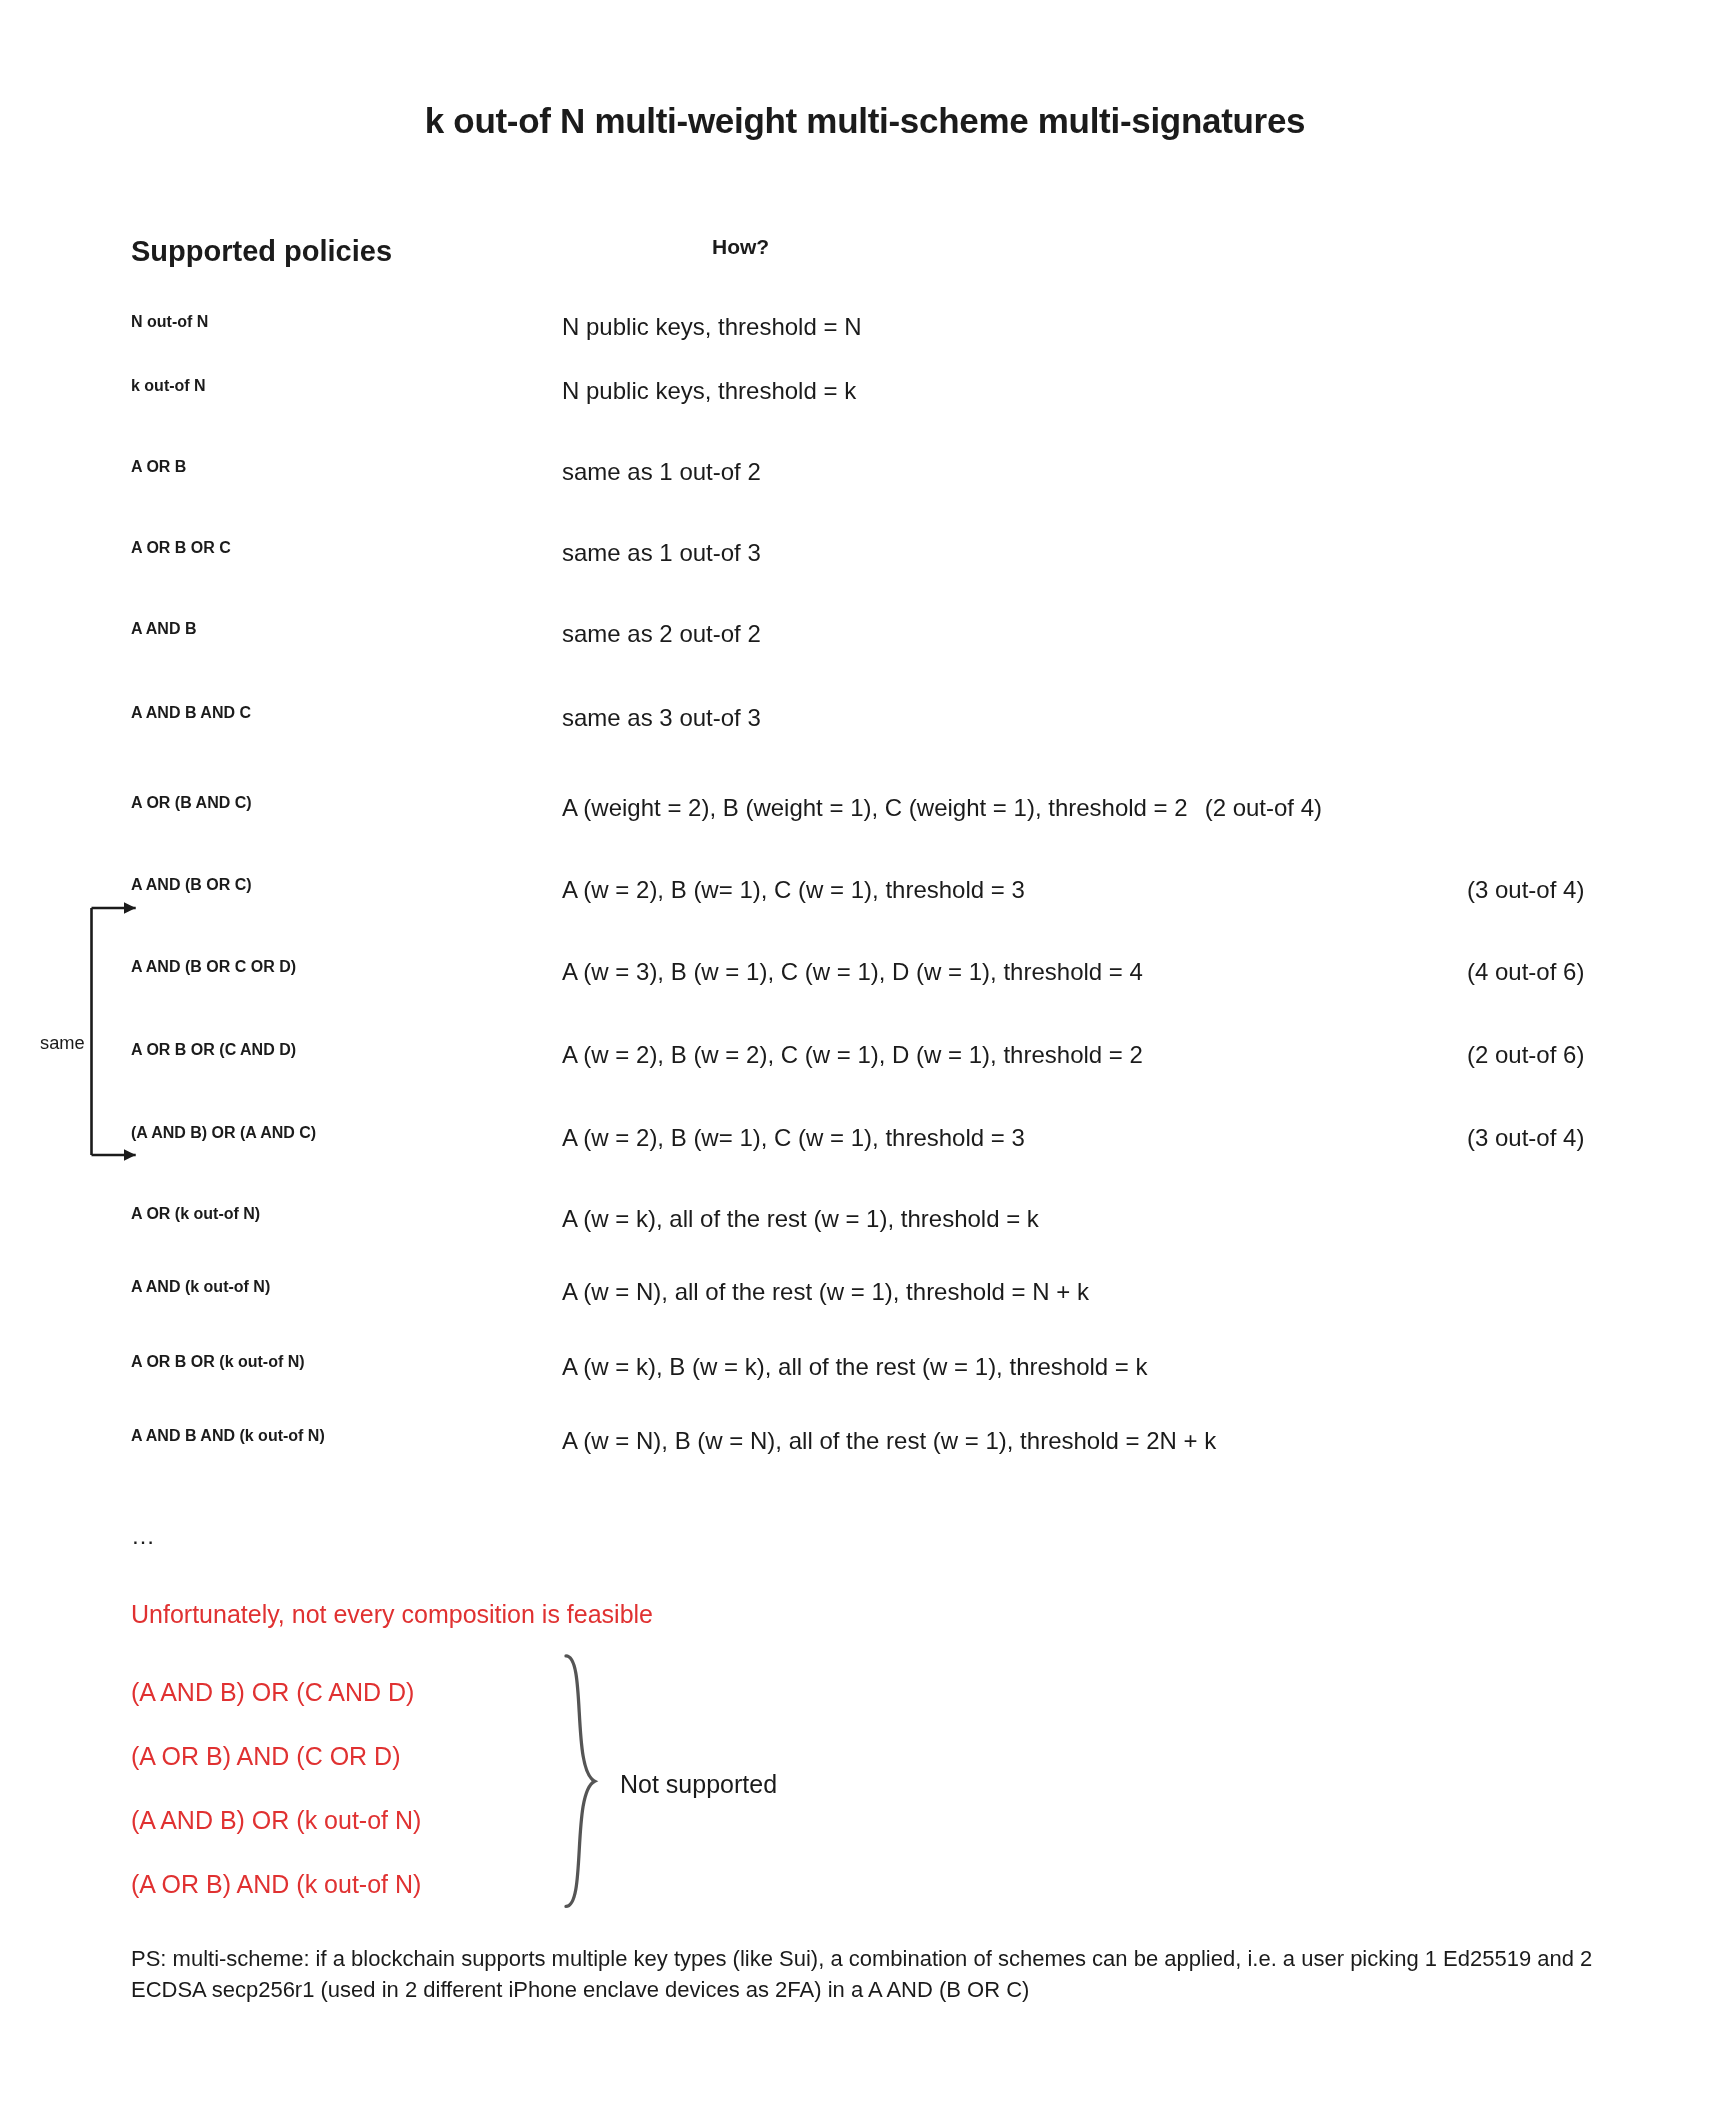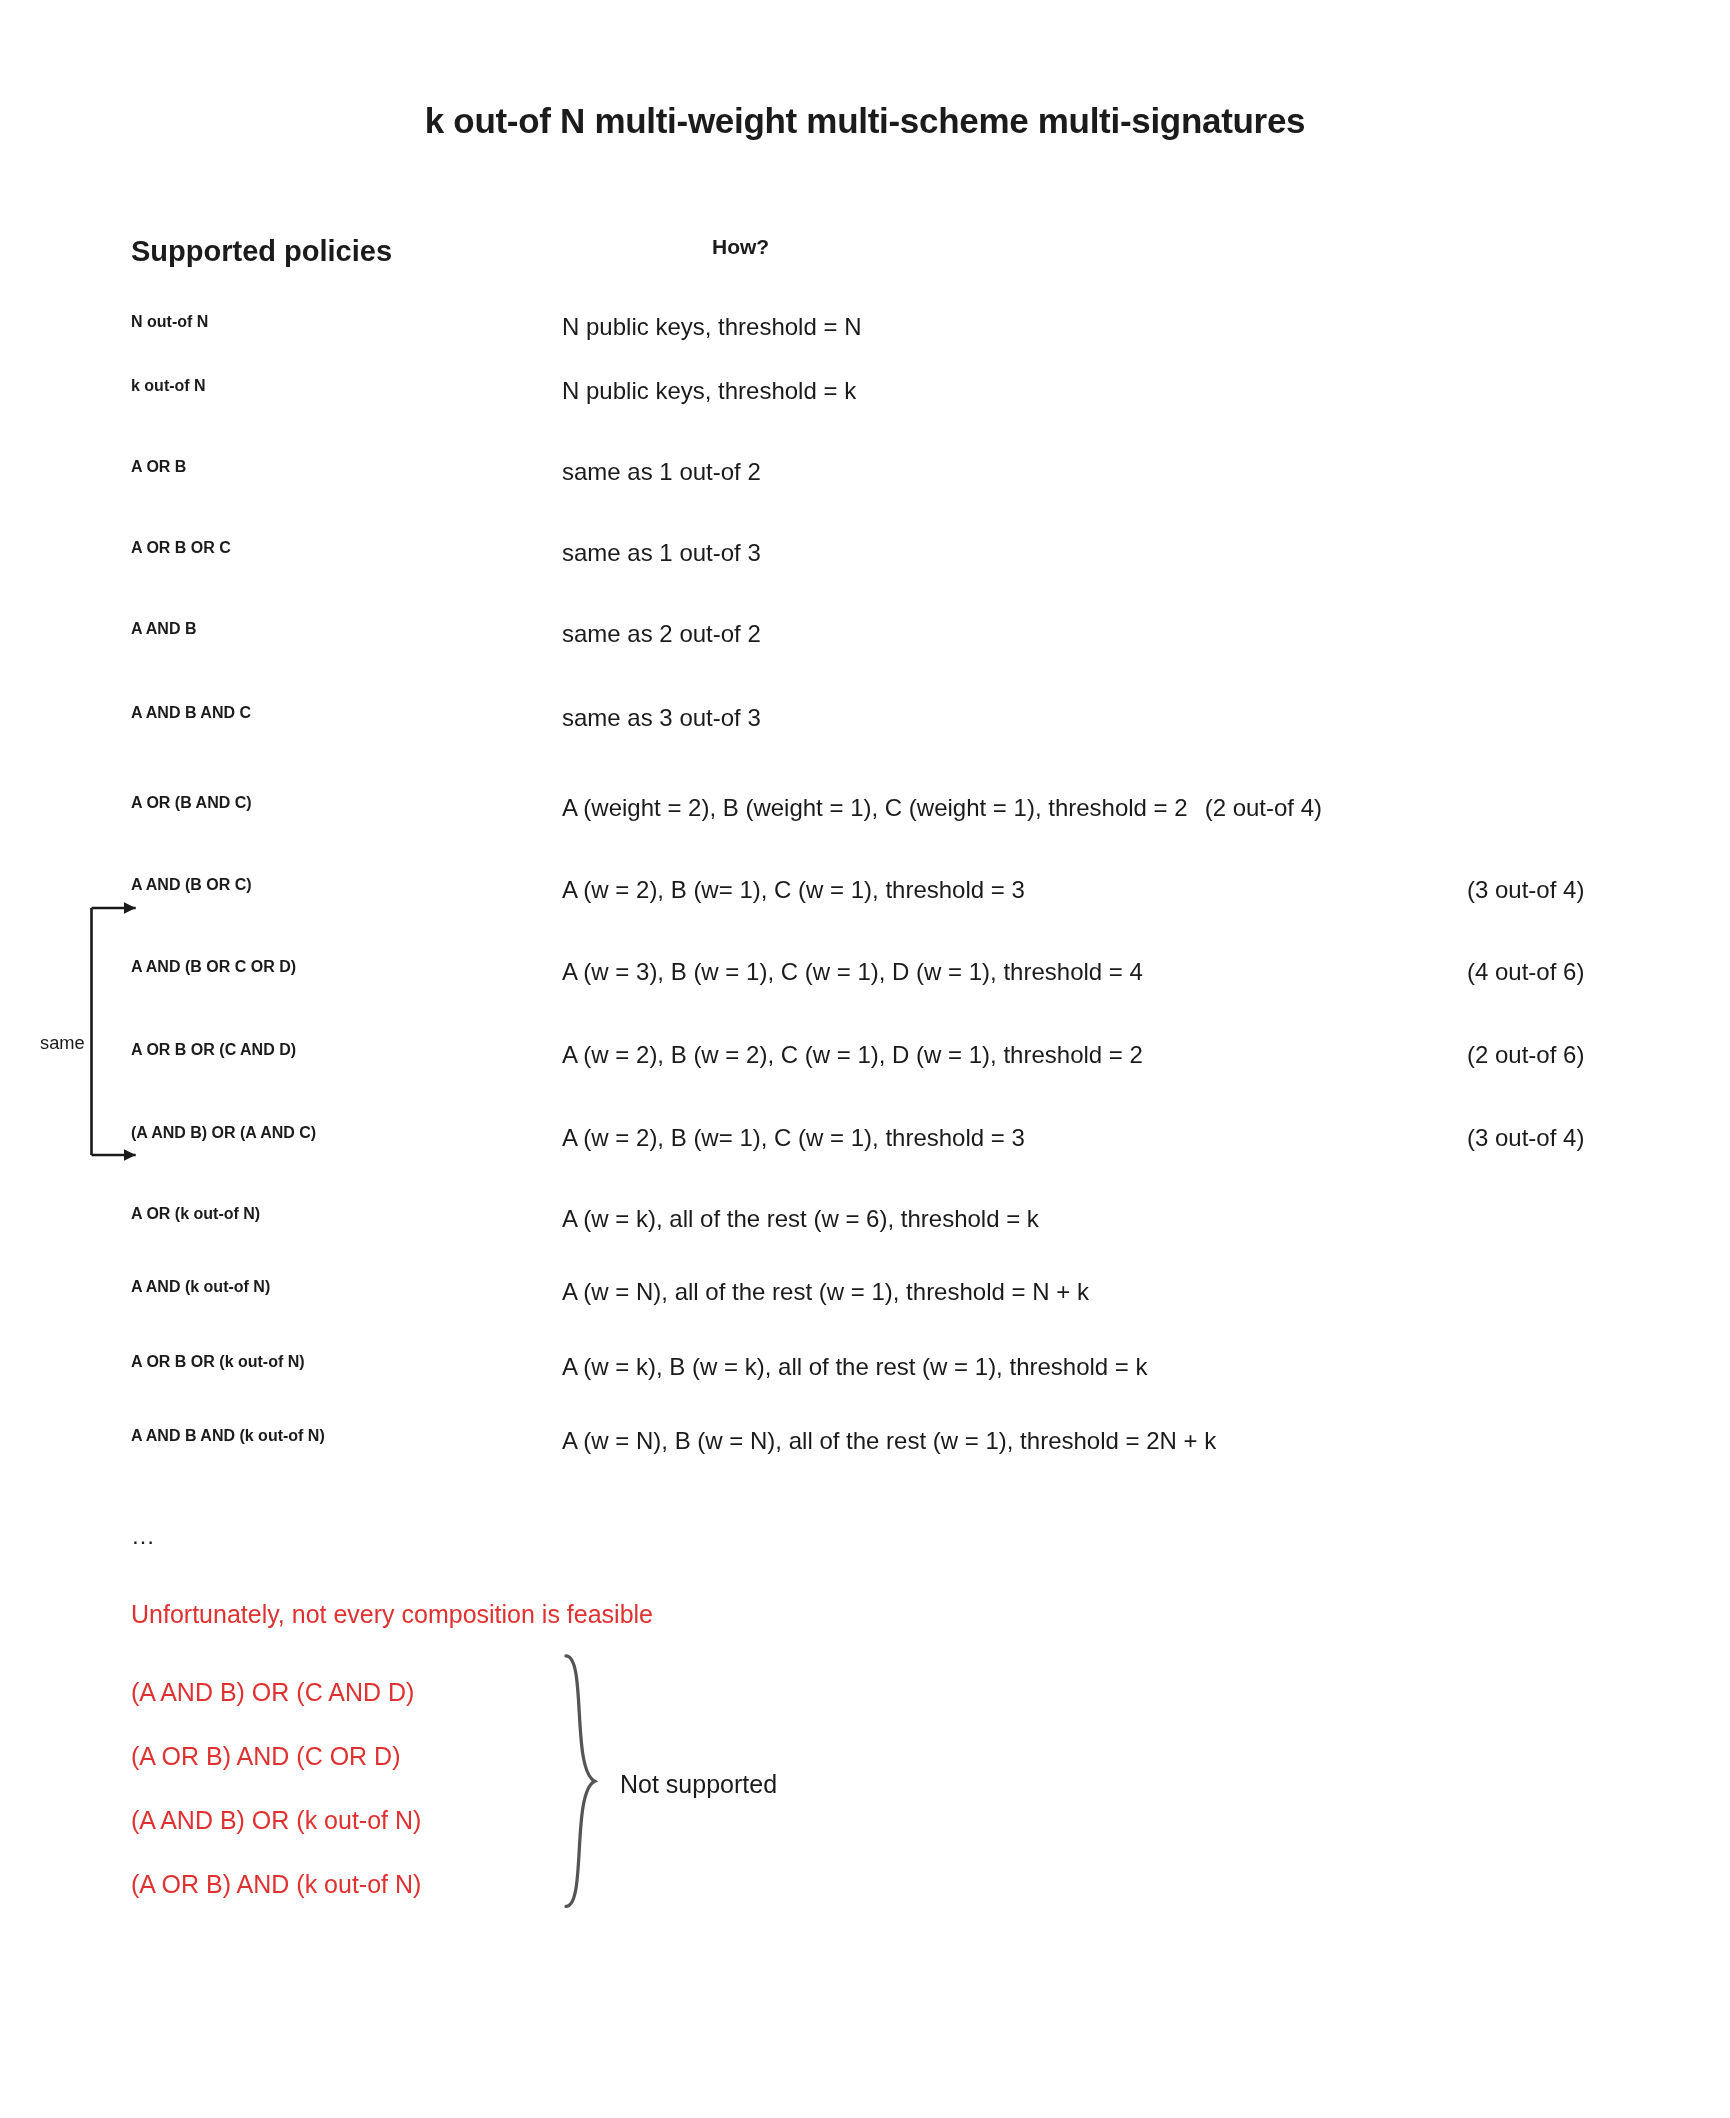--- a/index.html
+++ b/index.html
@@ -208,21 +208,21 @@
       <div class="cell-how" style="top:728px">A (w = 2), B (w = 2), C (w = 1), D (w = 1), threshold = 2</div>
       <div class="cell-note" style="top:728px">(2 out-of 6)</div>
     </div>
     <div class="row">
       <div class="cell-policy" style="top:811px">(A AND B) OR (A AND C)</div>
       <div class="cell-how" style="top:811px">A (w = 2), B (w= 1), C (w = 1), threshold = 3</div>
       <div class="cell-note" style="top:811px">(3 out-of 4)</div>
     </div>
     <div class="row">
       <div class="cell-policy" style="top:892px">A OR (k out-of N)</div>
-      <div class="cell-how" style="top:892px">A (w = k), all of the rest (w = 6), threshold = k</div>
+      <div class="cell-how" style="top:892px">A (w = k), all of the rest (w = 1), threshold = k</div>
     </div>
     <div class="row">
       <div class="cell-policy" style="top:965px">A AND (k out-of N)</div>
       <div class="cell-how" style="top:965px">A (w = N), all of the rest (w = 1), threshold = N + k</div>
     </div>
     <div class="row">
       <div class="cell-policy" style="top:1040px">A OR B OR (k out-of N)</div>
       <div class="cell-how" style="top:1040px">A (w = k), B (w = k), all of the rest (w = 1), threshold = k</div>
     </div>
     <div class="row">
@@ -247,15 +247,16 @@
   <div class="red-item" style="top:1678px">(A AND B) OR (C AND D)</div>
   <div class="red-item" style="top:1742px">(A OR B) AND (C OR D)</div>
   <div class="red-item" style="top:1806px">(A AND B) OR (k out-of N)</div>
   <div class="red-item" style="top:1870px">(A OR B) AND (k out-of N)</div>
 
   <svg class="brace" width="59" height="261" viewBox="0 0 90 400">
     <path d="M 12 6 C 44 6 20 180 56 198 C 20 216 44 390 12 390" stroke="#555555" stroke-width="5" fill="none" stroke-linecap="round"></path>
   </svg>
   <div class="not-supported">Not supported</div>
 
+  <div class="ps">PS: multi-scheme: if a blockchain supports multiple key types (like Sui), a combination of schemes can be applied, i.e. a user picking 1 Ed25519 and 2 ECDSA secp256r1 (used in 2 different iPhone enclave devices as 2FA) in a A AND (B OR C)</div>
 
 </div>
 
 
 </body></html>

